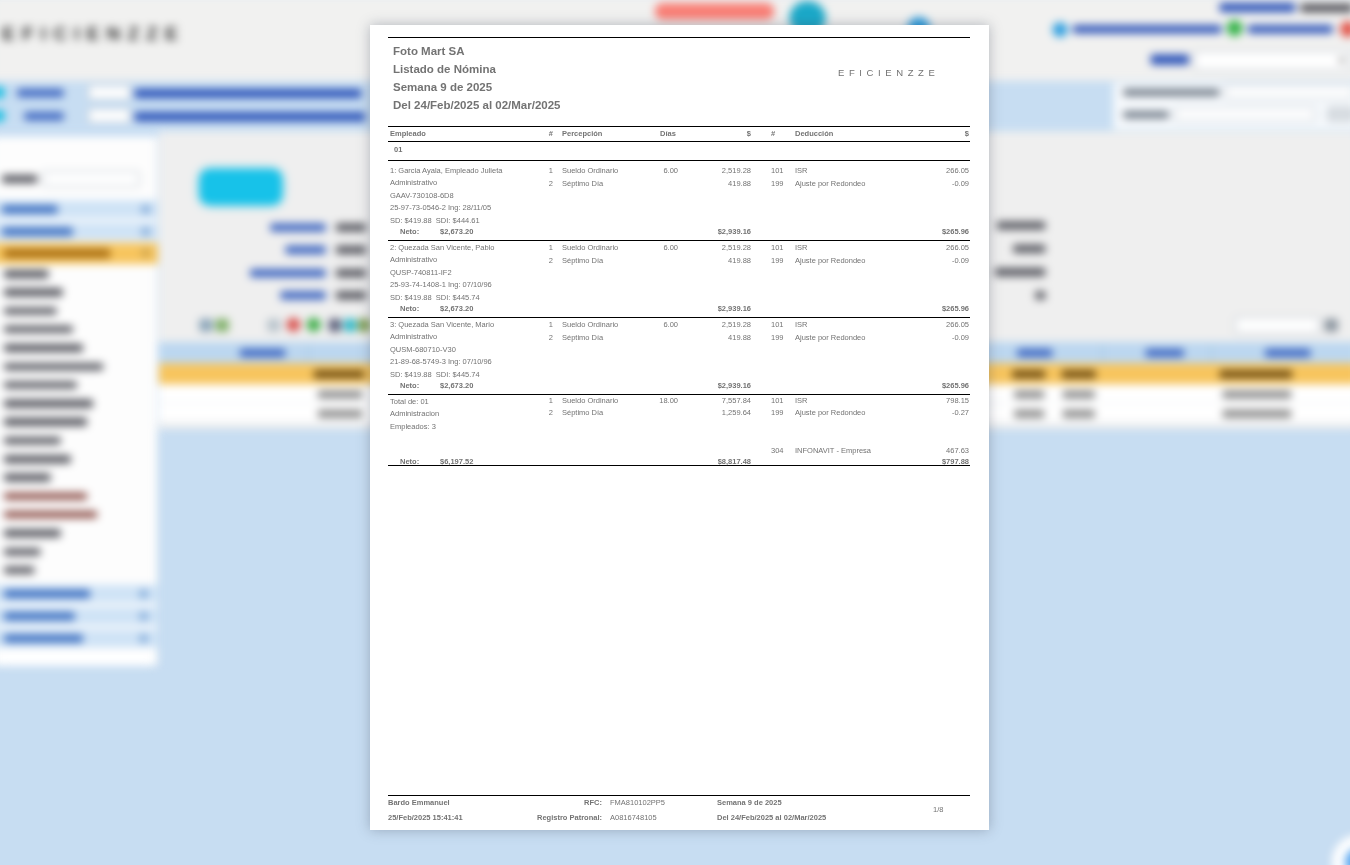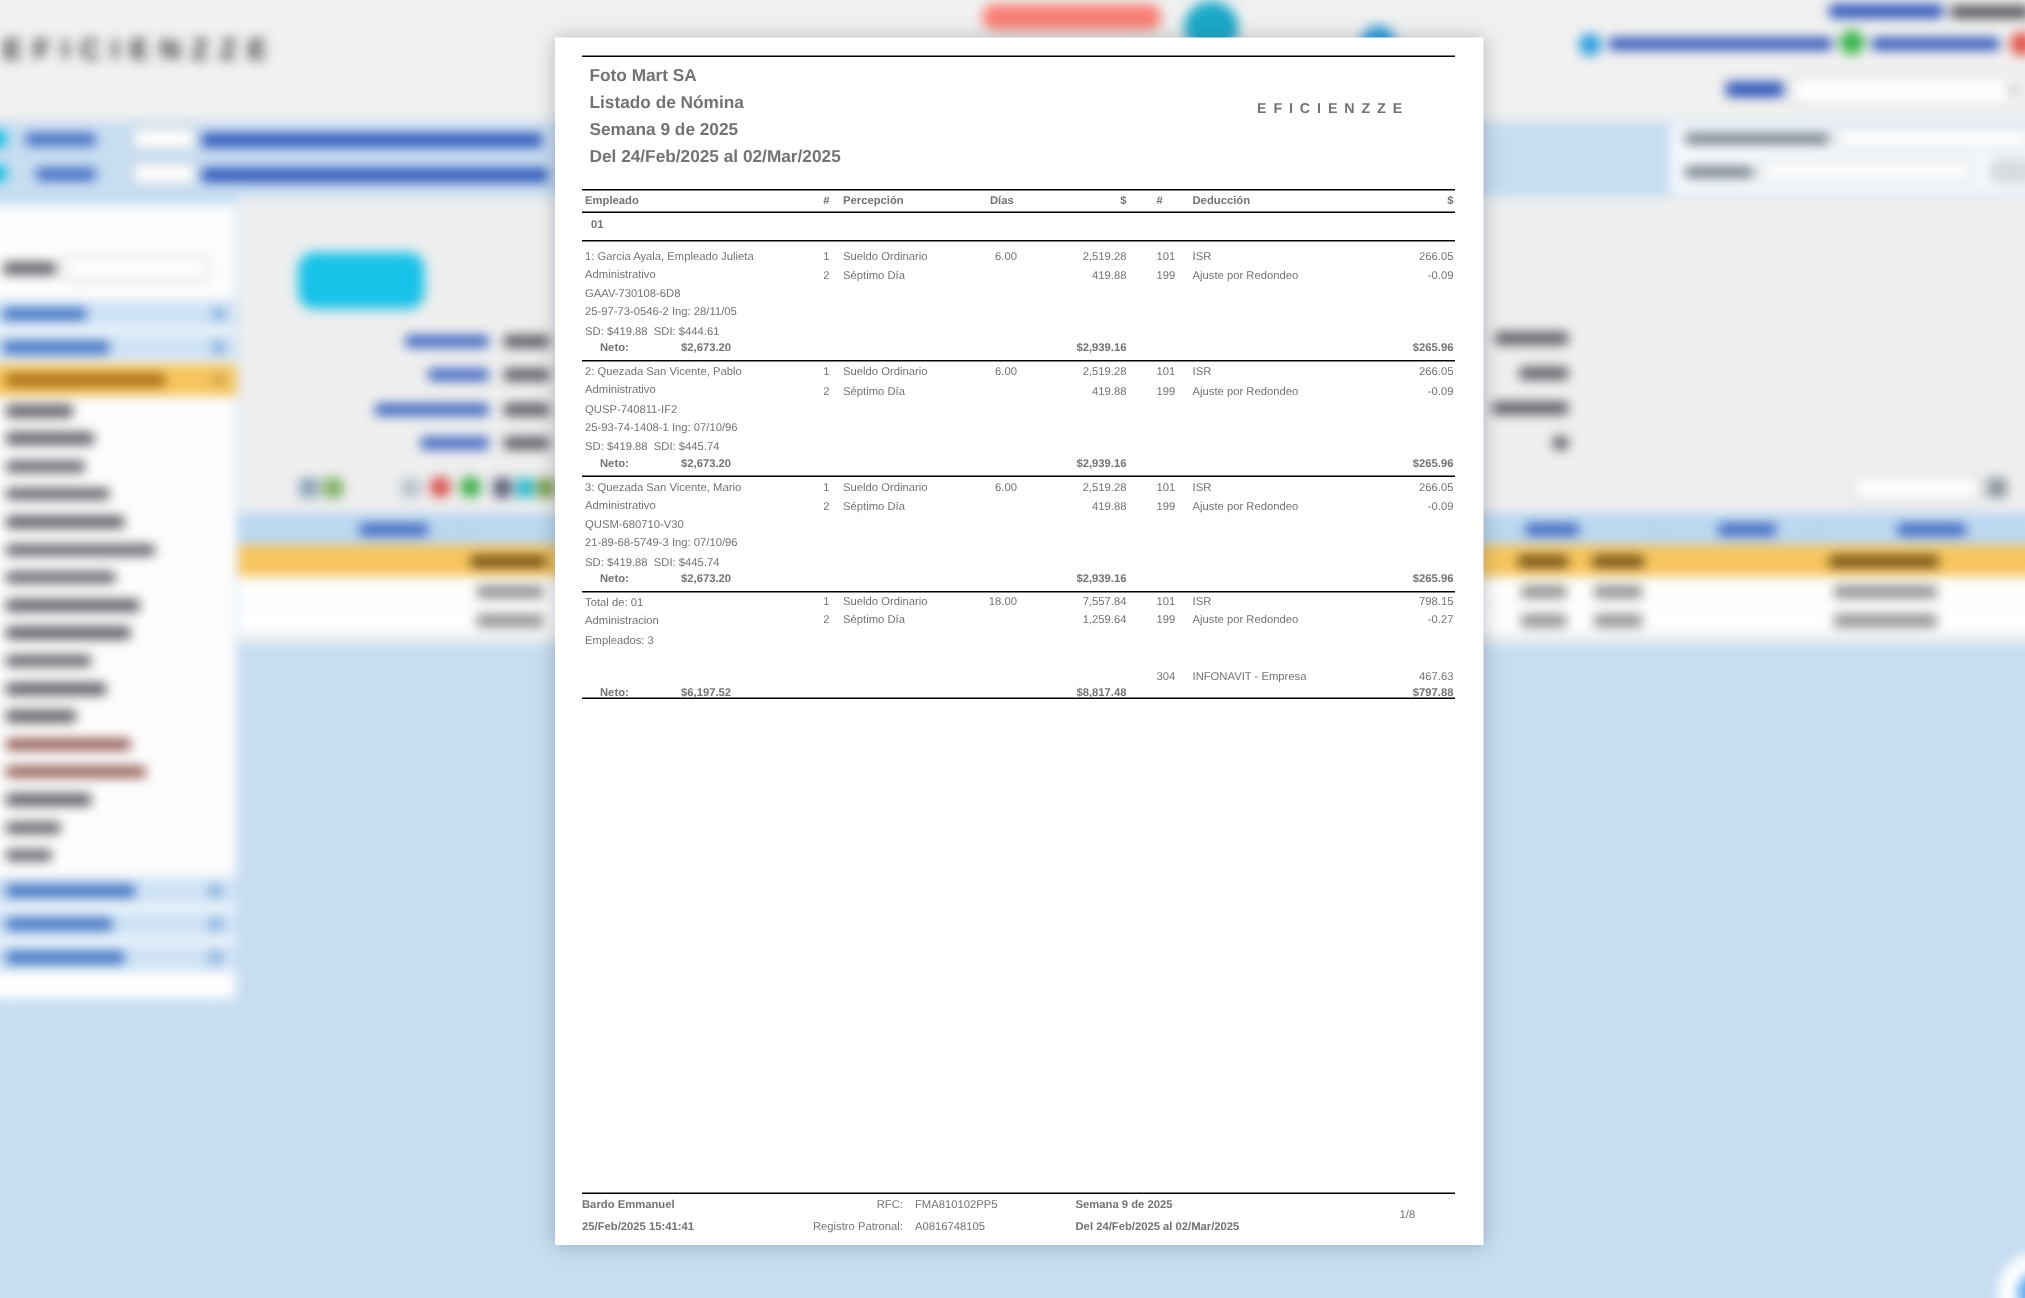--- a/index.html
+++ b/index.html
@@ -24,41 +24,41 @@
   .tbl-hdr { position:absolute; left:165px; top:343px; width:1185px; height:21px; background:#bcd7f0; }
   .tbl-orange { position:absolute; left:165px; top:364px; width:1185px; height:21px; background:#f7c55e; }
   .tbl-row { position:absolute; left:165px; width:1185px; height:19px; background:#fff; border-bottom:1px solid #e4e9ee; }
   .chat-bub { position:absolute; left:1324px; top:830px; width:54px; height:54px; background:#fff; border-radius:50%; }
   .chat-bub .inner { position:absolute; left:13px; top:13px; width:28px; height:28px; background:#5aa7f0; border-radius:50%; }
 
   
   .doc { position:absolute; left:370px; top:25px; width:619px; height:805px; background:#fff; box-shadow:0 0 12px rgba(60,70,90,.35); color:#737373; }
   .doc .rule { position:absolute; left:18px; width:582px; border-top:1px solid #000; }
   .title-block { position:absolute; left:23px; top:17px; font-size:11.5px; font-weight:bold; line-height:18px; }
-  .doc-logo { position:absolute; left:468px; top:42px; font-size:9.5px; font-weight:bold; letter-spacing:4.6px; white-space:nowrap; }
+  .doc-logo { position:absolute; left:468px; top:42px; font-size:9.5px; font-weight:normal; letter-spacing:4.6px; white-space:nowrap; }
   .hdr-lbl { position:absolute; top:104px; font-size:7.5px; font-weight:bold; }
   .sec-01 { position:absolute; left:24px; top:120px; font-size:7.5px; font-weight:bold; }
   #employees { position:absolute; left:18px; top:139px; width:582px; }
   .emp { position:relative; width:582px; height:77px; border-bottom:1px solid #000; font-size:7.5px; }
   .emp.totals-block { height:71px; }
   .info { position:absolute; left:2px; top:1px; line-height:12.45px; white-space:pre; }
   .drow { position:absolute; left:0; width:582px; height:12px; }
   .pnum { position:absolute; left:148px; width:17px; text-align:right; }
   .pcon { position:absolute; left:174px; }
   .pdias { position:absolute; left:250px; width:40px; text-align:right; }
   .pamt { position:absolute; left:290px; width:73px; text-align:right; }
   .dnum { position:absolute; left:383px; width:24px; }
   .dcon { position:absolute; left:407px; }
   .damt { position:absolute; left:500px; width:81px; text-align:right; }
   .neto-row { position:absolute; left:0; width:582px; font-weight:bold; }
   .neto-lbl { position:absolute; left:12px; }
-  .neto-amt { position:absolute; left:49px;padding-left:17px; }
+  .neto-amt { position:absolute; left:35px;padding-left:17px; }
   .footer-row { position:absolute; left:18px; width:582px; font-size:7.5px; }
   .f-bold { font-weight:bold; }
-  .f-label { position:absolute; left:94px; width:120px; text-align:right; font-weight:normal; }
+  .f-label { position:absolute; left:94px; width:120px; text-align:right; font-weight:bold; }
   .f-value { position:absolute; left:222px; }
   .f-right { position:absolute; left:329px; font-weight:bold; }
   .page-num { position:absolute; left:563px; top:780px; font-size:7.5px; }
 </style>
 </head>
 <body>
 
 <div class="stage">
 
   <div class="bg-app">

